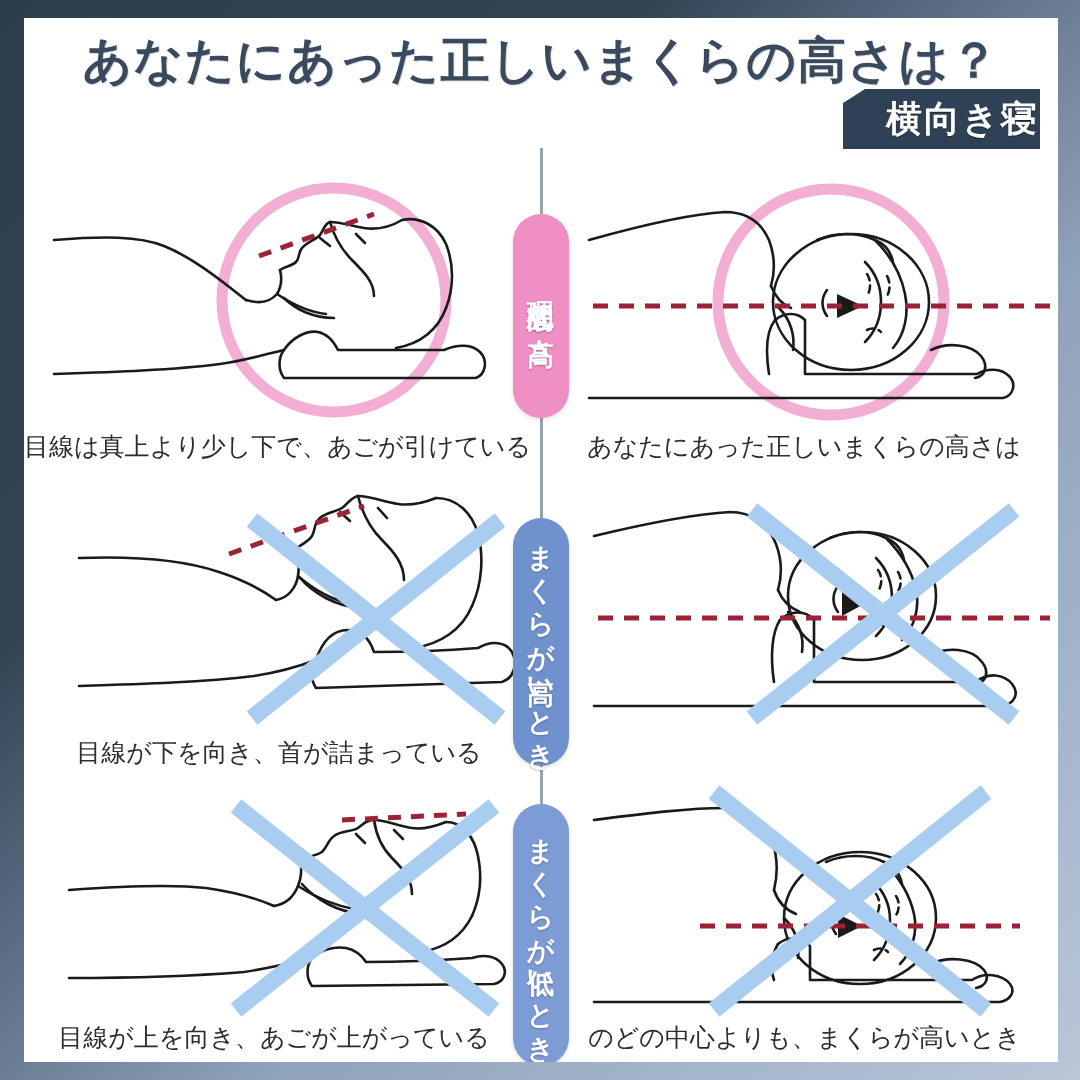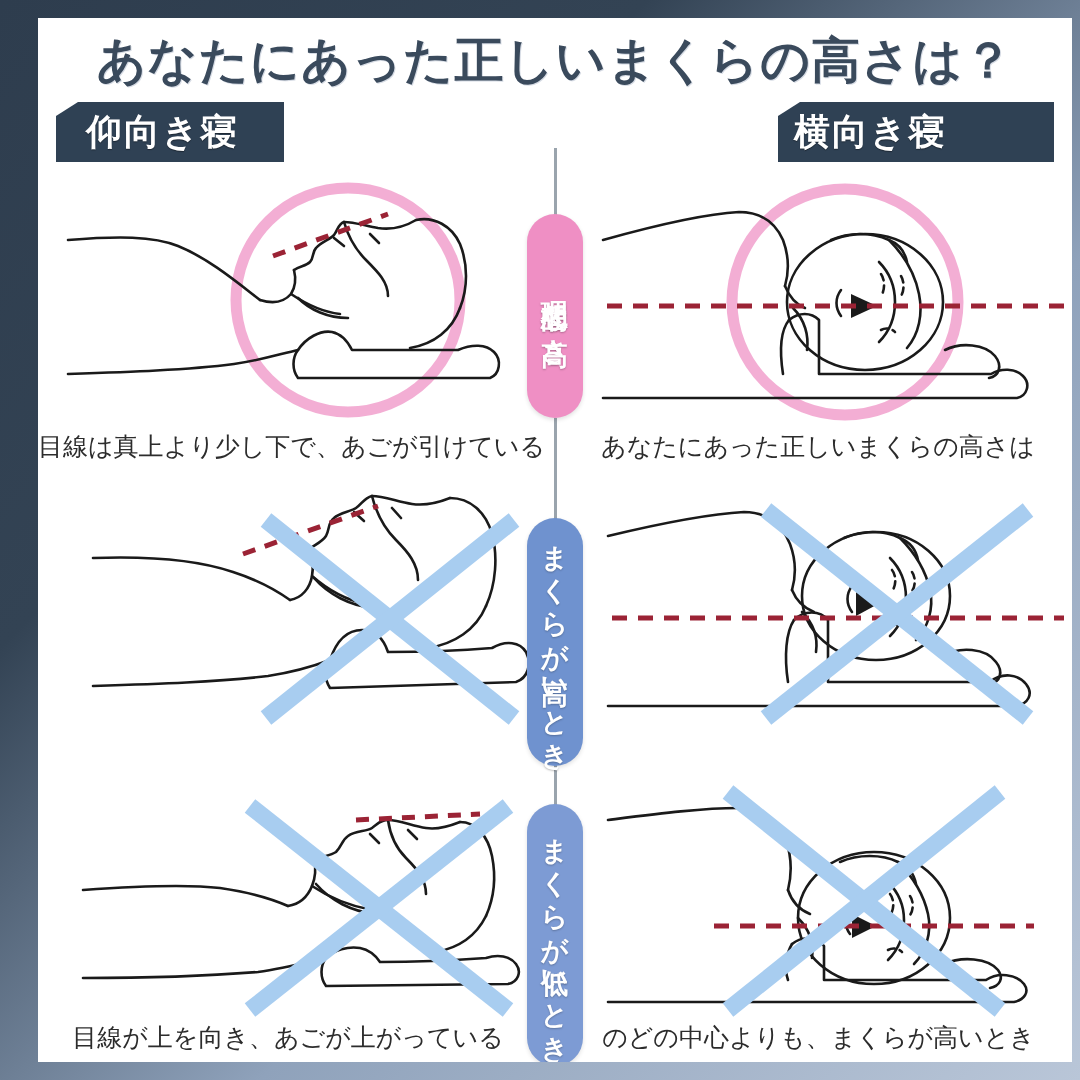--- a/index.html
+++ b/index.html
@@ -23,21 +23,20 @@
     background: linear-gradient(135deg, #2e3d4e 0%, #334354 30%, #8fa2bb 62%, #b9c6d8 100%);
     padding: 18px 22px 18px 24px;
   }
 
   #canvas {
     position: relative;
     width: 100%;
     height: 100%;
     background: #ffffff;
     overflow: hidden;
-    margin-left: 14px;
   }
 
   
   #title {
     position: absolute;
     left: 0;
     top: 10px;
     width: 100%;
     text-align: center;
     font-size: 49px;
@@ -67,23 +66,23 @@
   }
   #chip-back {
     left: 18px;
     top: 84px;
     width: 228px;
     padding-left: 30px;
     clip-path: polygon(22px 0, 100% 0, 100% 100%, 0 100%, 0 14px);
   }
   #chip-side {
     right: 18px;
-    top: 84px;
-    width: 276px;
-    padding-left: 16px;
+    top: 71px;
+    width: 197px;
+    padding-left: 43px;
     clip-path: polygon(22px 0, 100% 0, 100% 100%, 0 100%, 0 14px);
   }
 
   
   .spine {
     position: absolute;
     left: 50%;
     width: 3px;
     margin-left: -1.5px;
     background: #9aa4ad;
@@ -137,23 +136,20 @@
   }
 </style>
 </head>
 <body>
 
 <div id="poster">
   <div id="canvas">
 
     <div id="title">あなたにあった正しいまくらの高さは？</div>
 
-    <div class="header-chip" id="chip-back">
-      <span>仰向き寝</span>
-    </div>
     <div class="header-chip" id="chip-side">
       <span>横向き寝</span>
     </div>
 
     <div class="spine" style="top:130px;height:80px;"></div>
     <div class="spine" style="top:400px;height:120px;"></div>
     <div class="spine" style="top:705px;height:90px;"></div>
 
     <div class="pill" id="pill-ideal" style="top:196px;height:204px;">
       <span>理想的な高さ</span>
@@ -266,20 +262,21 @@
                    C 454 184, 450 198, 438 202 L 252 208 C 246 198, 246 188, 252 180 Z"></path>
         </g>
         <path d="M165 74 L 300 26" fill="none" stroke="#9b2335" stroke-width="5" stroke-dasharray="13 10"></path>
 
         <g stroke="#a8cdf0" stroke-width="17" stroke-linecap="butt">
           <line x1="188" y1="40" x2="436" y2="238"></line>
           <line x1="436" y1="40" x2="188" y2="238"></line>
         </g>
       </svg>
     </div>
+    <div class="caption" style="left:10px;top:718px;width:490px;">目線が下を向き、首が詰まっている</div>
 
     <div class="cell" style="left:560px;top:462px;width:480px;height:250px;">
       <svg viewBox="0 0 480 250" xmlns="http://www.w3.org/2000/svg">
         <g fill="none" stroke="#1a1a1a" stroke-width="2.6" stroke-linecap="round" stroke-linejoin="round">
           <path d="M10 56 C 60 44, 110 34, 146 32 C 168 32, 184 44, 192 64 C 198 80, 198 96, 194 110"></path>
           <path d="M194 110 C 198 120, 206 128, 216 132"></path>
           <ellipse cx="278" cy="116" rx="74" ry="64"></ellipse>
           <path d="M246 58 C 264 50, 286 50, 302 58 C 312 62, 318 70, 320 80"></path>
           <path d="M302 58 C 318 74, 328 92, 332 110 C 336 128, 330 148, 318 160"></path>
           <path d="M292 78 C 302 88, 308 102, 308 118 C 308 132, 302 146, 292 156"></path>

